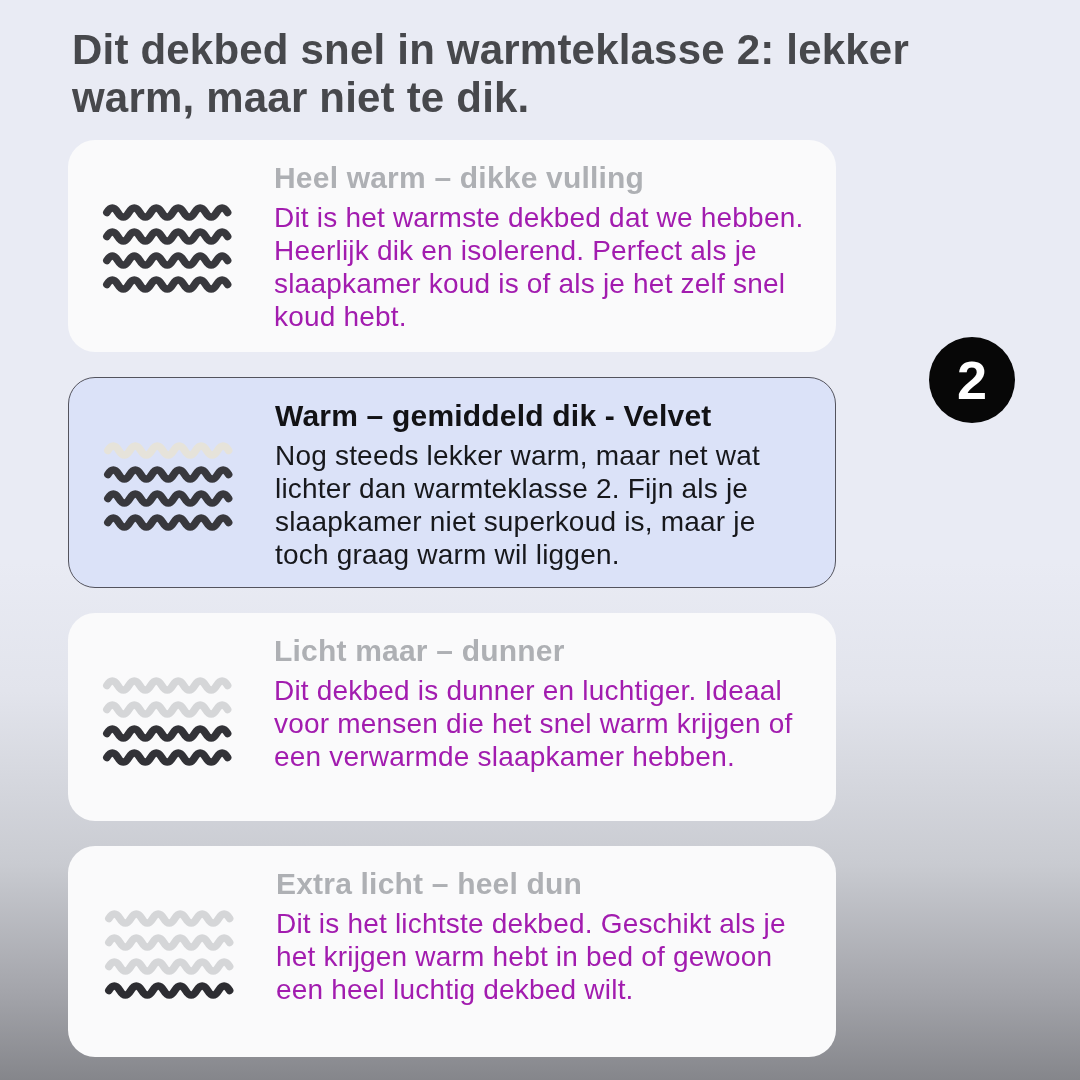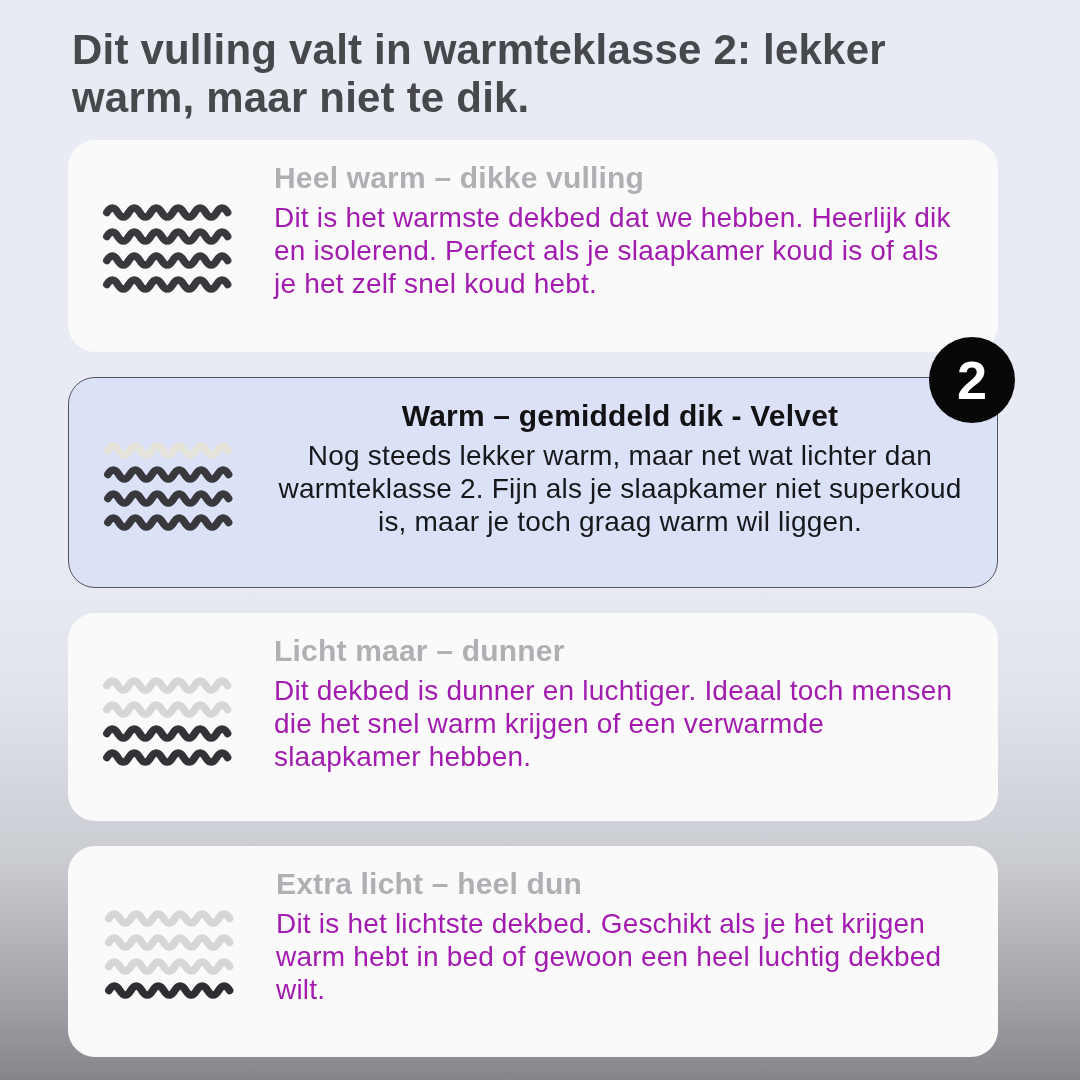--- a/index.html
+++ b/index.html
@@ -23,34 +23,33 @@
     font-size: 42px; line-height: 1.14; font-weight: 700;
     letter-spacing: 0.2px;
     color: #47484c;
   }
   .cards {
     position: absolute;
     left: 68px; top: 140px; width: 930px;
   }
   .card {
     display: flex;
-    width: 930px;
+    width: 768px;
     border-radius: 27px;
     background: #fafafb;
     padding: 20px 32px 20px 34px;
     margin-bottom: 25px;
   }
   .card-1 { height: 212px; }
   .card-2 { height: 211px; }
   .card-3 { height: 208px; }
   .card-4 { height: 211px; padding-left: 36px; }
   .card.active {
     background: #dbe2f8;
     border: 1.6px solid #53535d;
-    text-align: center;
   }
   .icon-col {
     width: 132px;
     flex: 0 0 132px;
     margin-top: 42px;
   }
   .wave { display: block; margin-bottom: 3px; }
   .text-col {
     margin-left: 40px;
     flex: 1 1 auto;
@@ -81,21 +80,21 @@
     display: flex; align-items: center; justify-content: center;
     font-size: 54px; font-weight: 700;
     z-index: 5;
   }
 </style>
 </head>
 <body>
 
 <div class="canvas">
 
-  <h1 class="page-title">Dit vulling valt in warmteklasse 2: lekker warm, maar niet te dik.</h1>
+  <h1 class="page-title">Dit dekbed snel in warmteklasse 2: lekker warm, maar niet te dik.</h1>
 
   <div class="cards">
 
     <div class="card card-1">
       <div class="icon-col">
         <svg class="wave" width="130" height="21" viewBox="0 0 132 22">
             <path d="M3 11 Q8.75 1.5 14.5 11 T26 11 T37.5 11 T49 11 T60.5 11 T72 11 T83.5 11 T95 11 T106.5 11 T118 11 T129.5 11" fill="none" stroke="#38383d" stroke-width="8" stroke-linecap="round"></path>
           </svg>
         <svg class="wave" width="130" height="21" viewBox="0 0 132 22">
             <path d="M3 11 Q8.75 1.5 14.5 11 T26 11 T37.5 11 T49 11 T60.5 11 T72 11 T83.5 11 T95 11 T106.5 11 T118 11 T129.5 11" fill="none" stroke="#38383d" stroke-width="8" stroke-linecap="round"></path>
@@ -144,21 +143,21 @@
           </svg>
         <svg class="wave" width="130" height="21" viewBox="0 0 132 22">
             <path d="M3 11 Q8.75 1.5 14.5 11 T26 11 T37.5 11 T49 11 T60.5 11 T72 11 T83.5 11 T95 11 T106.5 11 T118 11 T129.5 11" fill="none" stroke="#323237" stroke-width="8" stroke-linecap="round"></path>
           </svg>
         <svg class="wave" width="130" height="21" viewBox="0 0 132 22">
             <path d="M3 11 Q8.75 1.5 14.5 11 T26 11 T37.5 11 T49 11 T60.5 11 T72 11 T83.5 11 T95 11 T106.5 11 T118 11 T129.5 11" fill="none" stroke="#323237" stroke-width="8" stroke-linecap="round"></path>
           </svg>
       </div>
       <div class="text-col">
         <h2 class="card-heading">Licht maar – dunner</h2>
-        <p class="card-body">Dit dekbed is dunner en luchtiger. Ideaal toch mensen die het snel warm krijgen of een verwarmde slaapkamer hebben.</p>
+        <p class="card-body">Dit dekbed is dunner en luchtiger. Ideaal voor mensen die het snel warm krijgen of een verwarmde slaapkamer hebben.</p>
       </div>
     </div>
 
     <div class="card card-4">
       <div class="icon-col">
         <svg class="wave" width="130" height="21" viewBox="0 0 132 22">
             <path d="M3 11 Q8.75 1.5 14.5 11 T26 11 T37.5 11 T49 11 T60.5 11 T72 11 T83.5 11 T95 11 T106.5 11 T118 11 T129.5 11" fill="none" stroke="#d5d6d8" stroke-width="8" stroke-linecap="round"></path>
           </svg>
         <svg class="wave" width="130" height="21" viewBox="0 0 132 22">
             <path d="M3 11 Q8.75 1.5 14.5 11 T26 11 T37.5 11 T49 11 T60.5 11 T72 11 T83.5 11 T95 11 T106.5 11 T118 11 T129.5 11" fill="none" stroke="#d5d6d8" stroke-width="8" stroke-linecap="round"></path>

